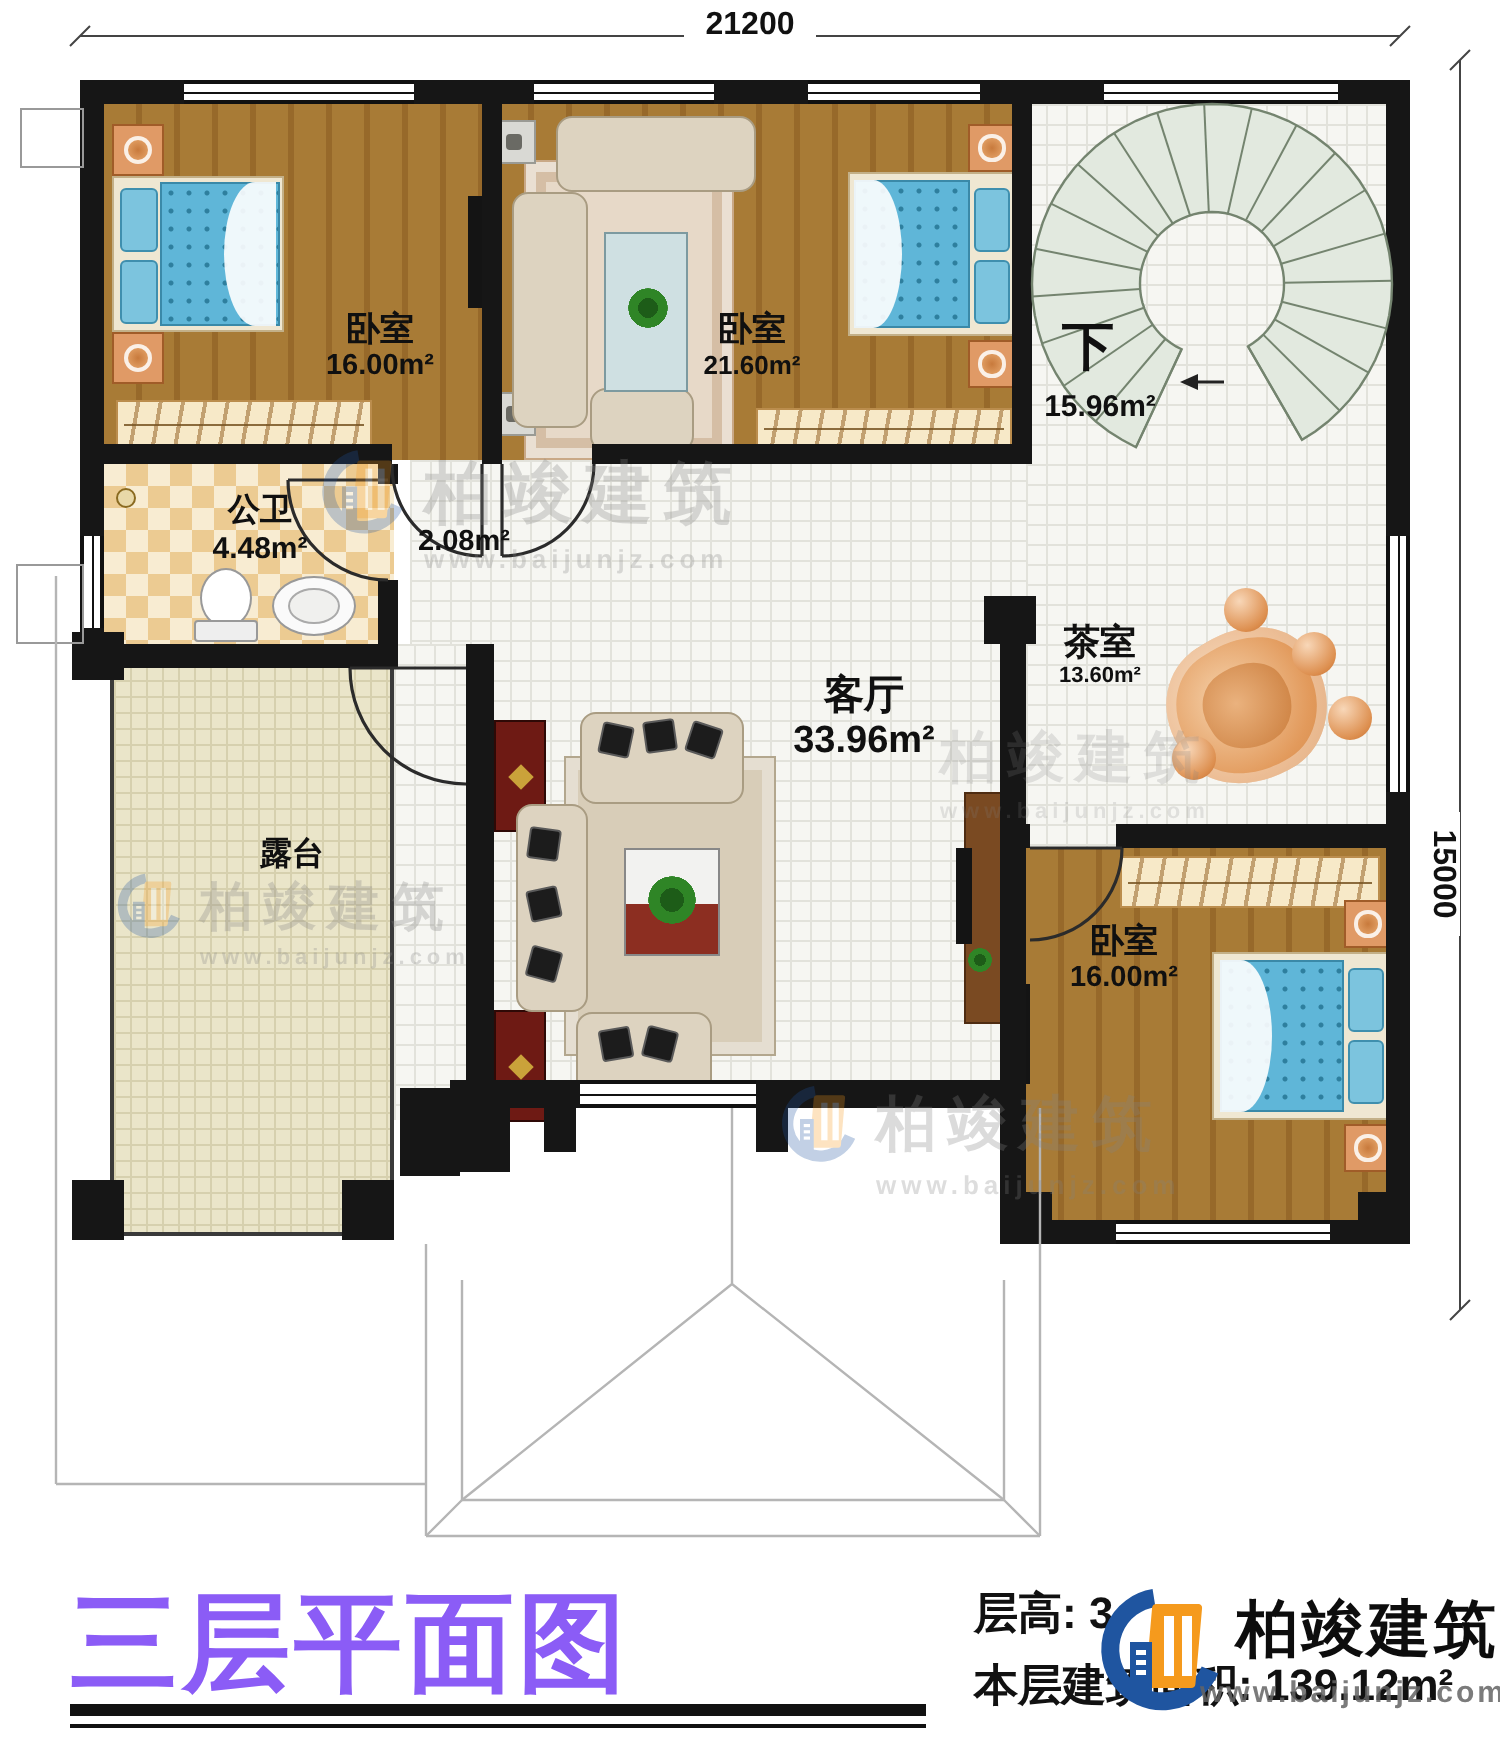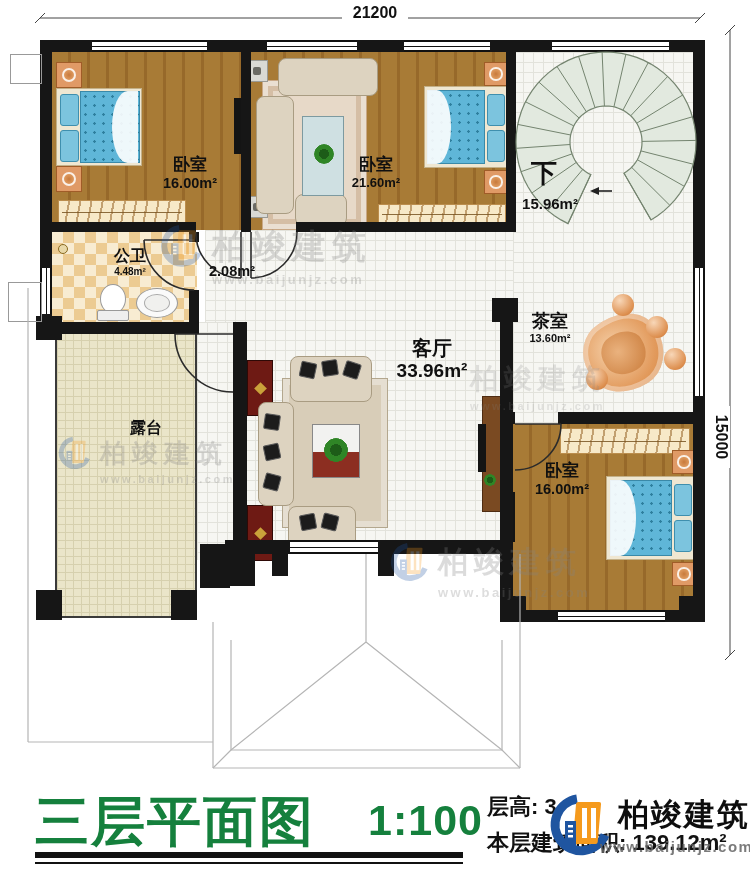--- a/index.html
+++ b/index.html
@@ -75,21 +75,21 @@
         box-shadow:inset 0 0 0 5px rgba(255,255,255,.35);}
   .blob::after{content:'';position:absolute;inset:22%;border-radius:45% 60% 50% 62%/52% 46% 60% 50%;
         background:radial-gradient(circle at 40% 40%, #eab27e, #c97a38);}
   .ball{position:absolute;border-radius:50%;
         background:radial-gradient(circle at 35% 30%, #f8d7b8, #dd8f4f 70%, #c06a2e);}
   .hook{position:absolute;width:8px;height:8px;border:1.5px solid #8a6a20;border-radius:50%;background:#e8d8a8;}
   .wm{position:absolute;display:flex;align-items:flex-start;gap:8px;pointer-events:none;z-index:60;opacity:.9;}
   .wm .wm-ico{opacity:.30;}
   .wm-brand{font-weight:900;letter-spacing:6px;color:rgba(130,130,130,.32);}
   .wm-site{font-weight:700;letter-spacing:2.5px;color:rgba(130,130,130,.30);font-size:13px;margin-top:2px;}
-  .tb-title{position:absolute;font-weight:900;color:#15803d;letter-spacing:2px;}
+  .tb-title{position:absolute;font-weight:900;color:#8b5cf6;letter-spacing:2px;}
   .rule{position:absolute;background:#111;}
   svg.overlay{position:absolute;left:0;top:0;z-index:30;pointer-events:none;}
   .dimlbl{position:absolute;background:#fff;font-weight:700;color:#111;z-index:45;}
 </style>
 </head>
 <body>
 
 <svg width="0" height="0" style="position:absolute">
   <symbol id="bjz" viewBox="0 0 64 64">
     <path d="M28,6 A26,26 0 1 0 56,42" fill="none" stroke="#1f55a0" stroke-width="9"></path>
@@ -275,21 +275,21 @@
   <div class="lbl" style="left:132px;top:156px;width:116px;font-size:17px">卧室</div>
   <div class="lbl" style="left:132px;top:176px;width:116px;font-size:14.5px">16.00m²</div>
 
   <div class="lbl" style="left:318px;top:156px;width:116px;font-size:17px">卧室</div>
   <div class="lbl" style="left:318px;top:176px;width:116px;font-size:13px">21.60m²</div>
 
   <div class="lbl" style="left:522px;top:160px;width:44px;font-size:26px">下</div>
   <div class="lbl" style="left:505px;top:196px;width:90px;font-size:15px">15.96m²</div>
 
   <div class="lbl" style="left:104px;top:248px;width:52px;font-size:16px">公卫</div>
-  <div class="lbl" style="left:98px;top:267px;width:64px;font-size:10px">4.48m²</div>
+  <div class="lbl" style="left:98px;top:267px;width:64px;font-size:15px">4.48m²</div>
 
   <div class="lbl" style="left:202px;top:264px;width:60px;font-size:14.5px">2.08m²</div>
 
   <div class="lbl" style="left:396px;top:338px;width:72px;font-size:20px">客厅</div>
   <div class="lbl" style="left:396px;top:361px;width:72px;font-size:19px">33.96m²</div>
 
   <div class="lbl" style="left:520px;top:312px;width:60px;font-size:18px">茶室</div>
   <div class="lbl" style="left:514px;top:333px;width:72px;font-size:11px">13.60m²</div>
 
   <div class="lbl" style="left:528px;top:462px;width:68px;font-size:17px">卧室</div>
@@ -329,21 +329,20 @@
         <use href="#bjz"></use>
       </svg>
     <div>
       <div class="wm-brand" style="font-size:30px">柏竣建筑</div>
       <div class="wm-site">www.baijunjz.com</div>
     </div>
   </div>
 
   <div class="abs" style="left:0;top:780px;width:750px;height:100px">
     <div class="tb-title" style="left:35px;top:6px;font-size:54px">三层平面图</div>
-    <div class="tb-title" style="left:368px;top:16px;font-size:43px;font-weight:700;letter-spacing:1px">1:100</div>
     <div class="rule" style="left:35px;top:72px;width:428px;height:6px"></div>
     <div class="rule" style="left:35px;top:82px;width:428px;height:2px"></div>
     <div class="abs" style="left:487px;top:12px;font-size:22px;font-weight:700;color:#111">层高: 3.</div>
     <div class="abs" style="left:487px;top:48px;font-size:22px;font-weight:700;color:#111">本层建筑面积: 139.12m²</div>
     <svg class="abs" style="left:549px;top:8px;z-index:5" width="64" height="74" viewBox="0 0 64 64">
         <use href="#bjz"></use>
       </svg>
     <div class="abs" style="left:618px;top:14px;font-size:31px;font-weight:900;letter-spacing:2px;color:#0d0d0d;z-index:5">柏竣建筑</div>
     <div class="abs" style="left:600px;top:58px;font-size:15px;font-weight:700;letter-spacing:1.5px;color:rgba(100,100,100,.85);z-index:6">www.baijunjz.com</div>
   </div>

